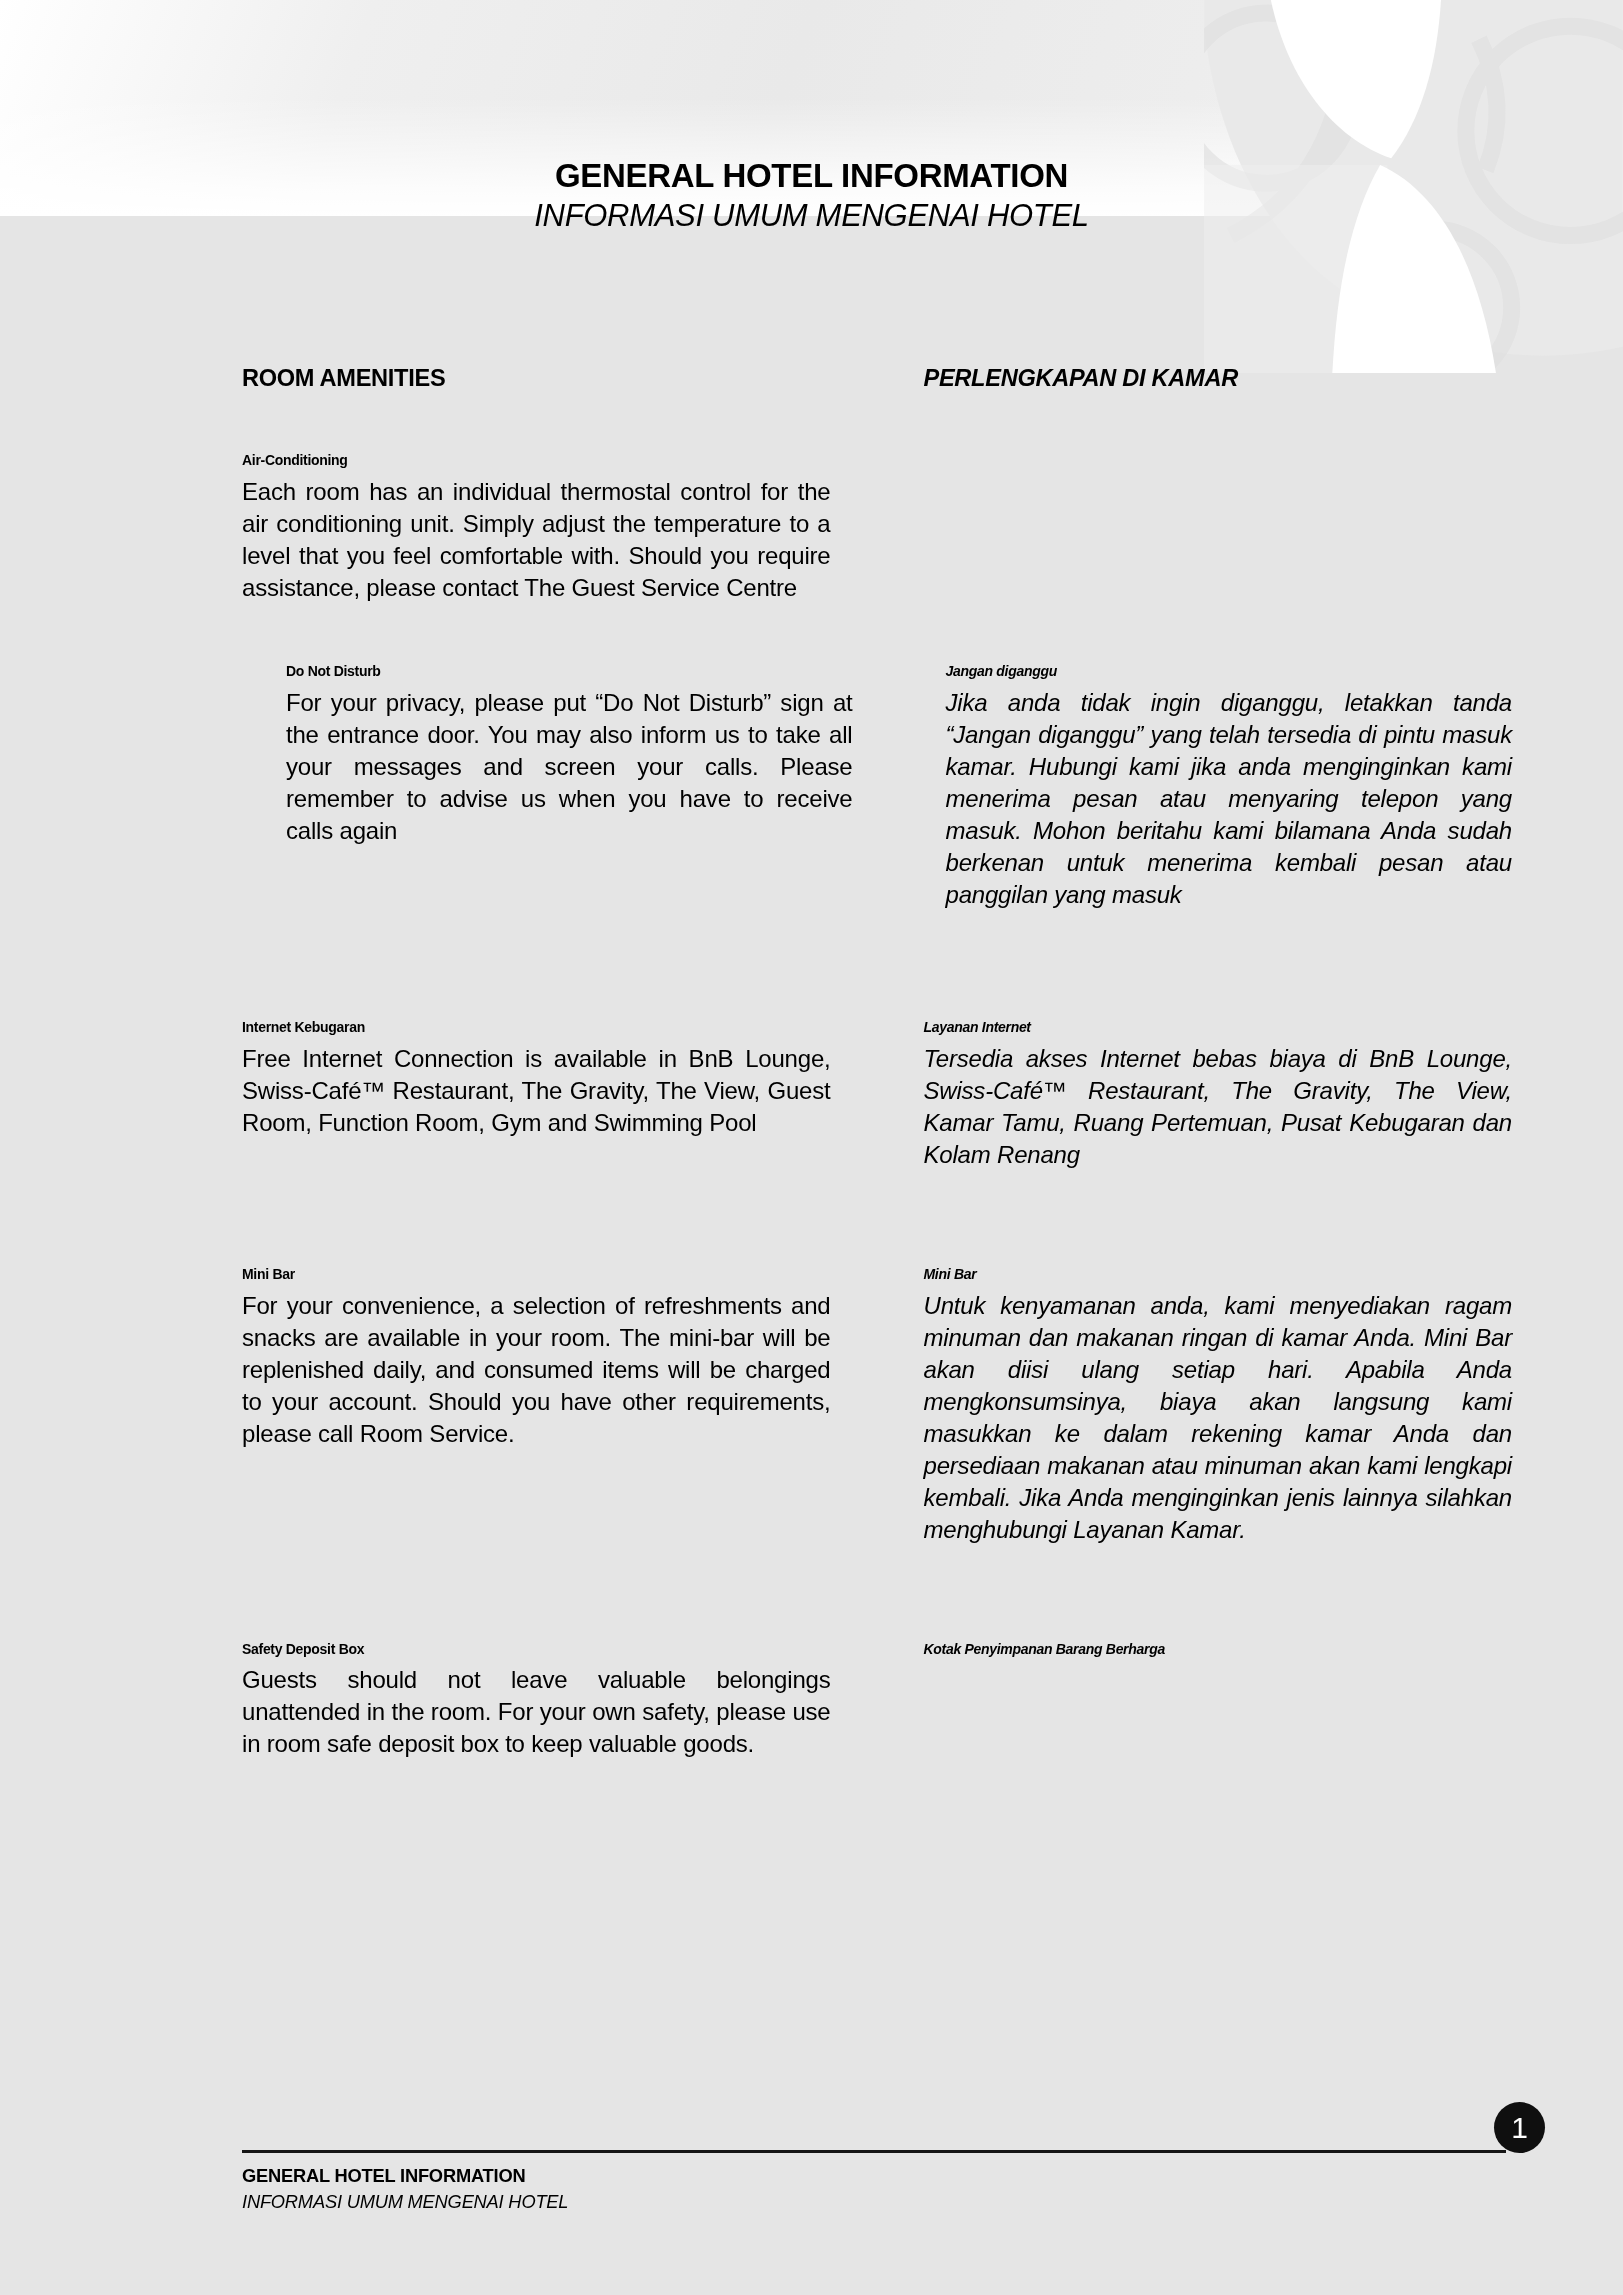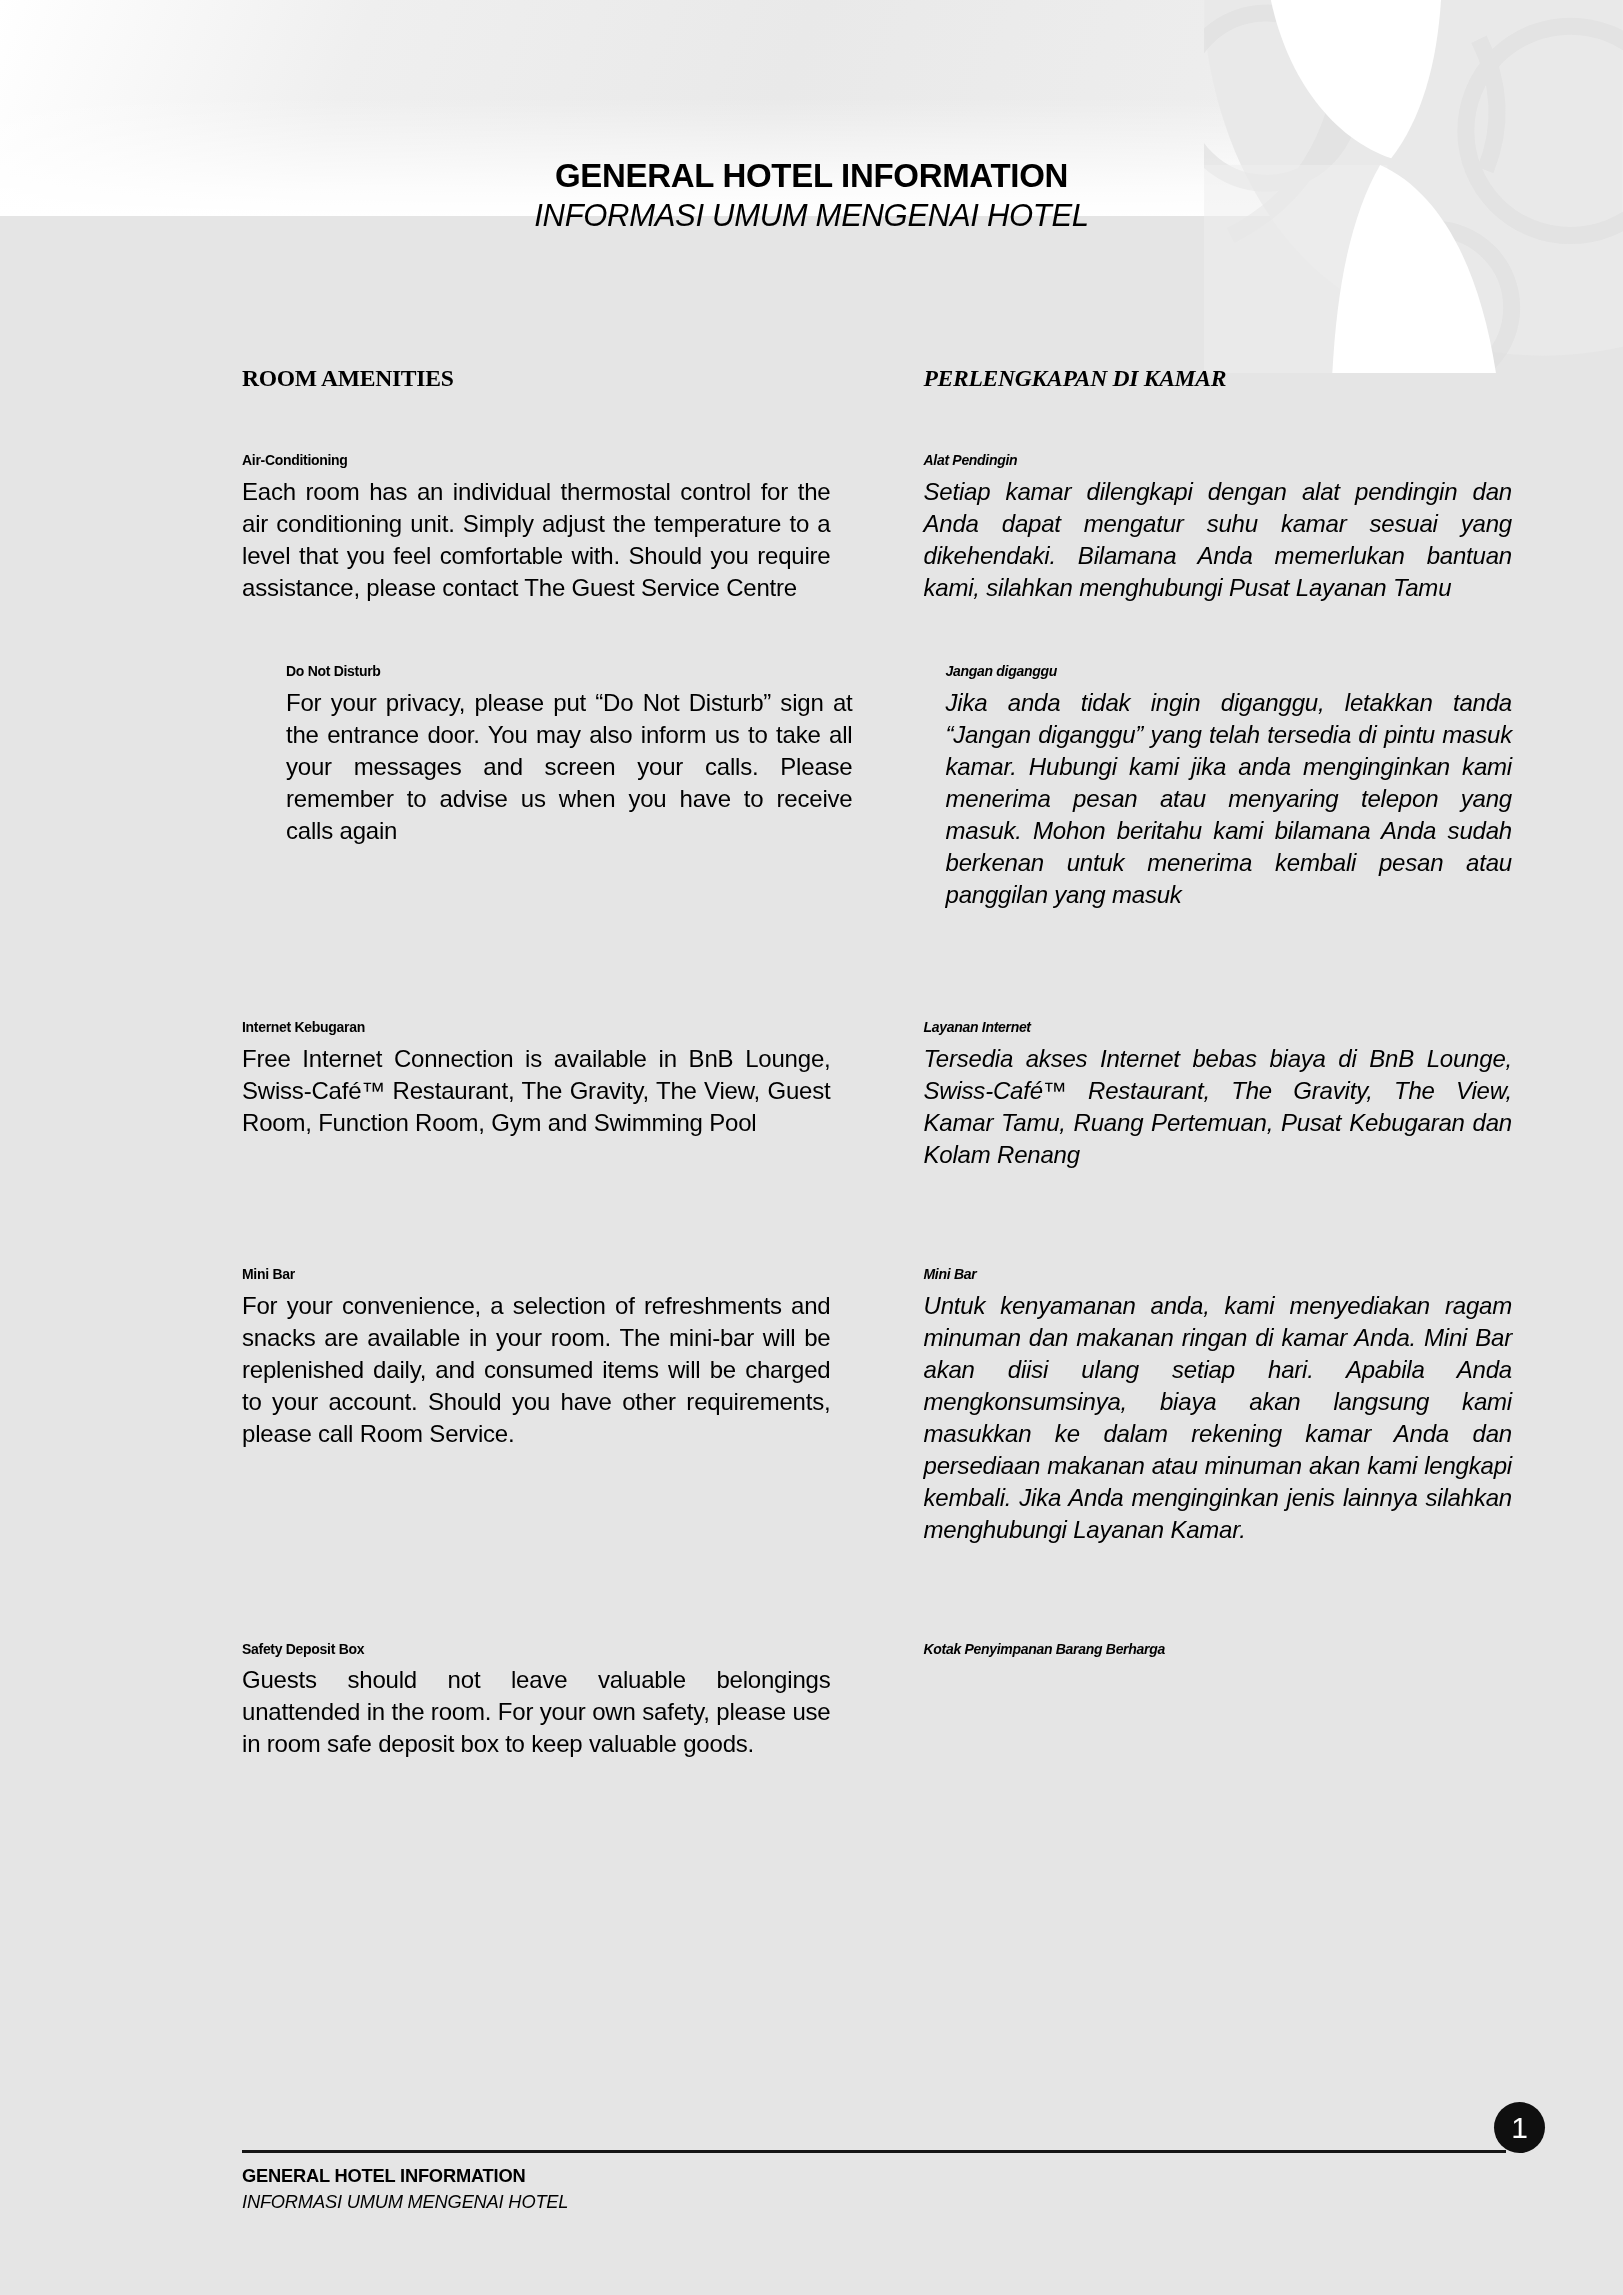--- a/index.html
+++ b/index.html
@@ -19,21 +19,21 @@
   .title-sub{font-size:31px;line-height:35px;font-style:italic;margin-top:3.9px;letter-spacing:-0.3px;}
 
   
   .content{position:absolute;top:365px;left:242px;width:1270px;z-index:2;}
   .row{display:grid;grid-template-columns:1fr 1fr;column-gap:93px;}
   .mb-90{margin-bottom:59px;}
   .mb-165{margin-bottom:108px;margin-left:44px;}
   .mb-145{margin-bottom:95px;}
   .mb-240{margin-bottom:95px;}
   .col-header-row{margin-bottom:60px;}
-  .col-header{font-size:23.6px;font-weight:bold;letter-spacing:-0.3px;font-family:Liberation Serif, serif;}
+  .col-header{font-size:23.6px;font-weight:bold;letter-spacing:-0.3px;}
   .col-id{font-style:italic;}
   .sec-title{font-size:14px;font-weight:bold;margin:0 0 7.9px 0;letter-spacing:-0.3px;}
   .sec-body{font-size:24px;line-height:32px;text-align:justify;letter-spacing:-0.2px;margin:0;}
 
   
   .footer{position:absolute;left:242px;top:2102px;width:1303px;z-index:2;}
   .page-badge{position:absolute;right:0;top:0;width:51px;height:51px;border-radius:50%;
     background:#0f0f0f;color:#fff;font-size:30px;display:flex;align-items:center;justify-content:center;}
   .footer-rule{border:none;border-top:3.9px solid #151515;margin:48px 39px 0 0;}
   .footer-line1{font-size:18.3px;font-weight:bold;margin-top:11.8px;letter-spacing:-0.2px;}
@@ -75,24 +75,20 @@
 
     <div class="row col-header-row">
       <div class="col-header">ROOM AMENITIES</div>
       <div class="col-header col-id">PERLENGKAPAN DI KAMAR</div>
     </div>
 
     <div class="row mb-90">
       <div class="col-en">
         <h3 class="sec-title">Air-Conditioning</h3>
         <p class="sec-body">Each room has an individual thermostal control for the air conditioning unit. Simply adjust the temperature to a level that you feel comfortable with. Should you require assistance, please contact The Guest Service Centre</p>
-      </div>
-      <div class="col-id">
-        <h3 class="sec-title">Alat Pendingin</h3>
-        <p class="sec-body">Setiap kamar dilengkapi dengan alat pendingin dan Anda dapat mengatur suhu kamar sesuai yang dikehendaki. Bilamana Anda memerlukan bantuan kami, silahkan menghubungi Pusat Layanan Tamu</p>
       </div>
     </div>
 
     <div class="row mb-165">
       <div class="col-en">
         <h3 class="sec-title">Do Not Disturb</h3>
         <p class="sec-body">For your privacy, please put “Do Not Disturb” sign at the entrance door. You may also inform us to take all your messages and screen your calls. Please remember to advise us when you have to receive calls again</p>
       </div>
       <div class="col-id">
         <h3 class="sec-title">Jangan diganggu</h3>

